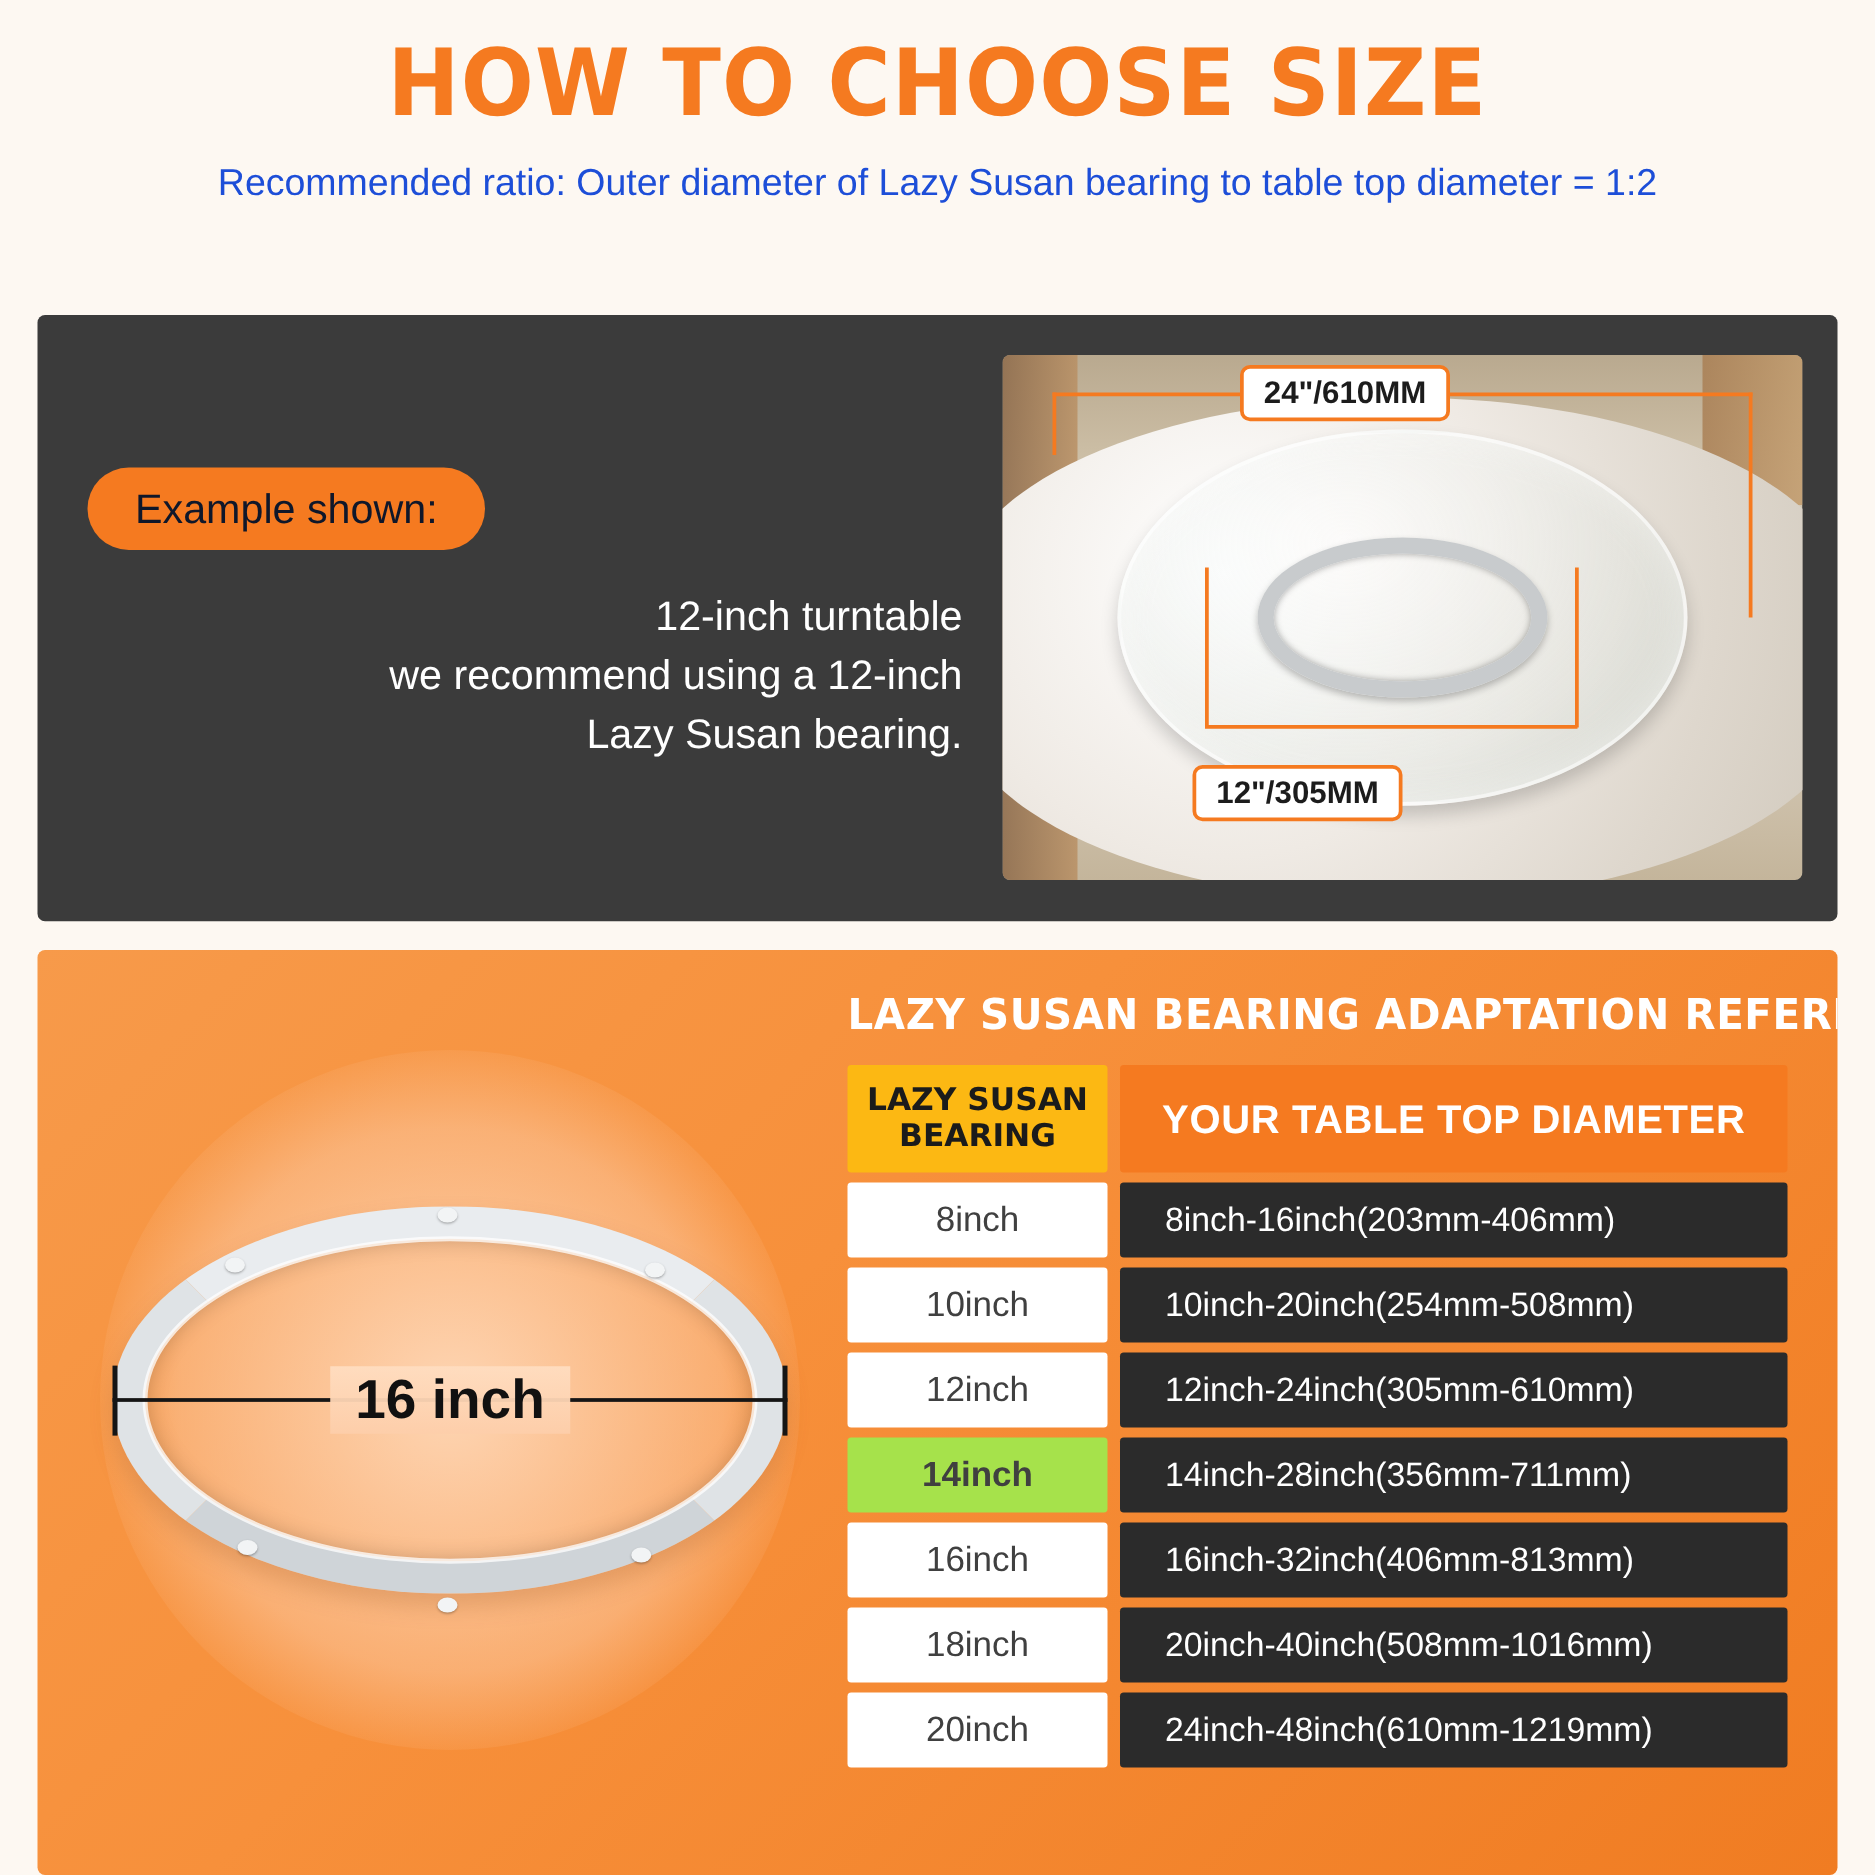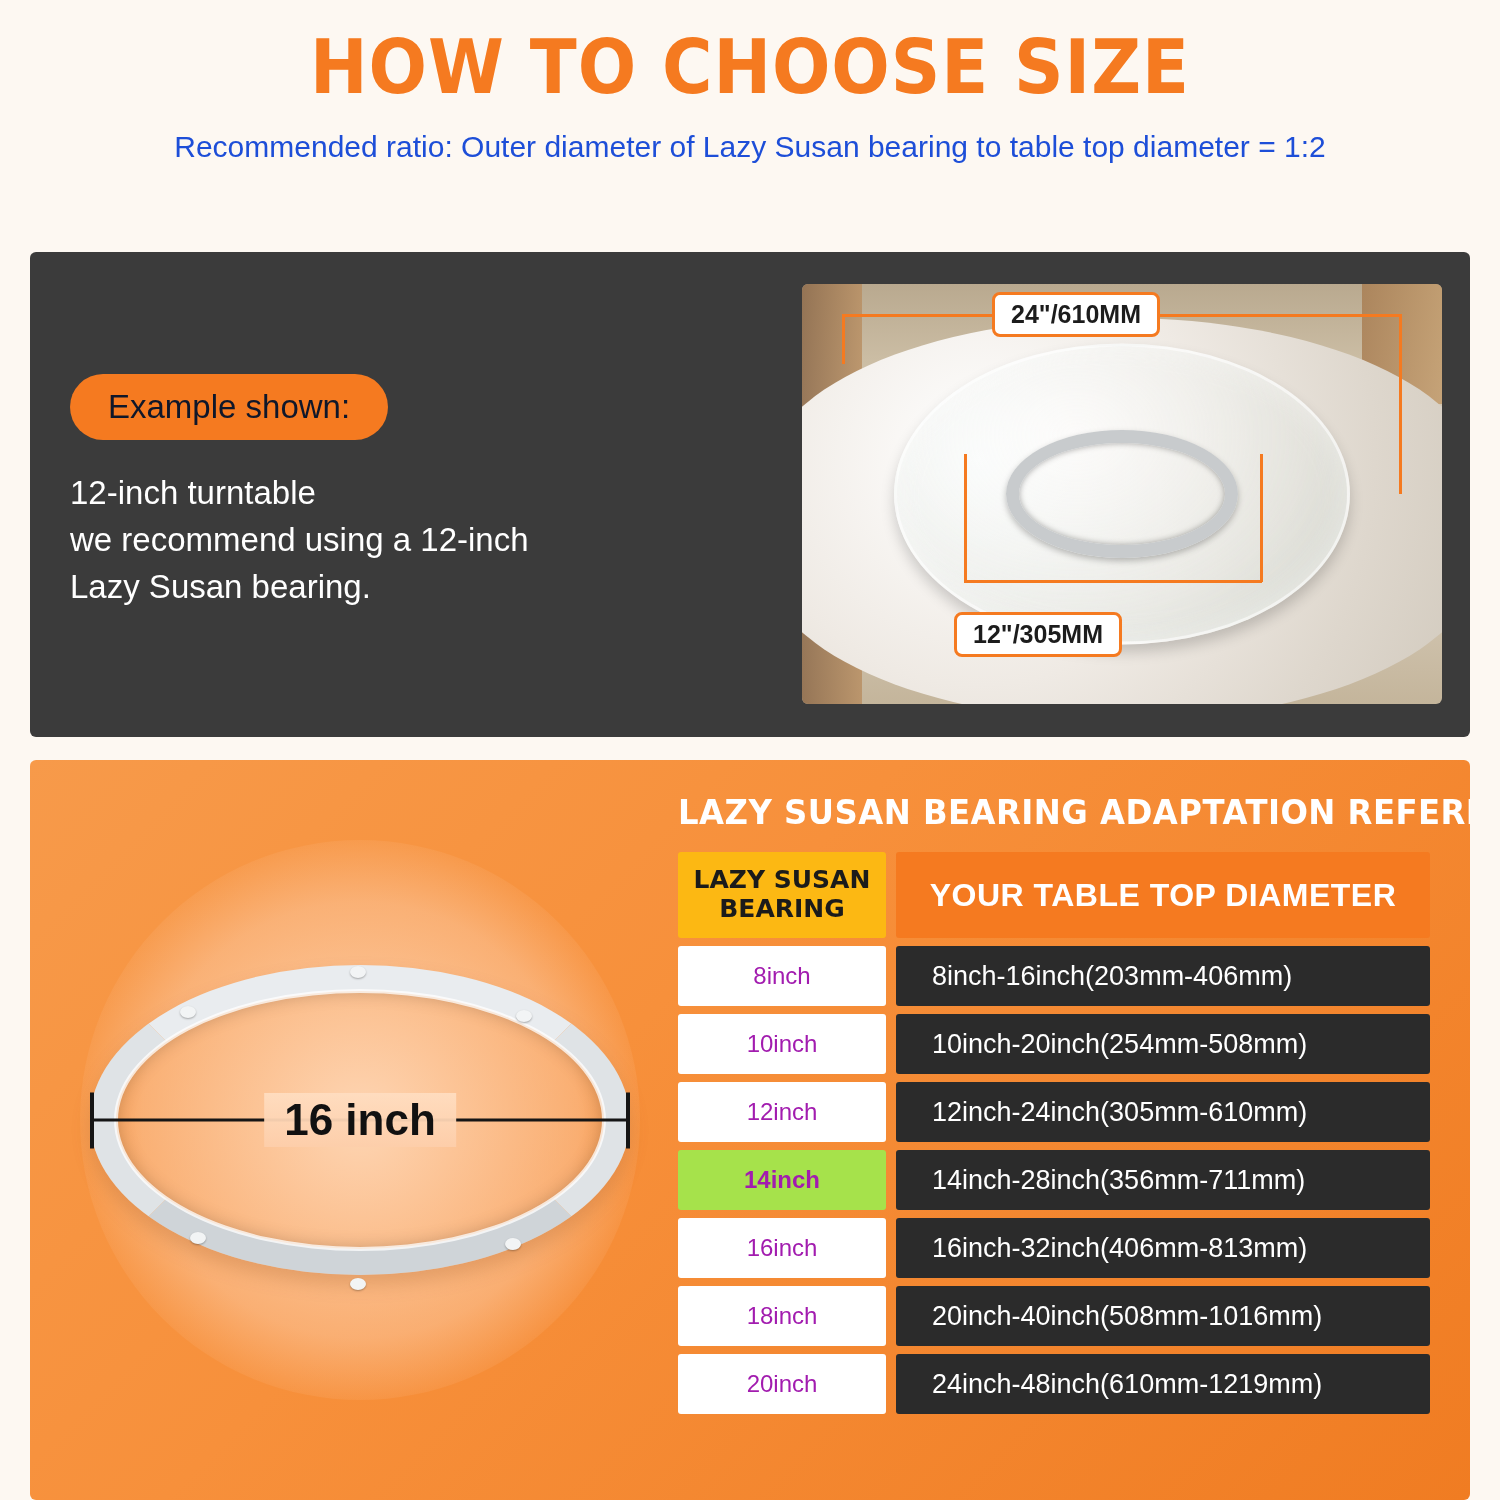--- a/index.html
+++ b/index.html
@@ -64,20 +64,21 @@
     white-space: nowrap;
   }
   .example-text {
     position: absolute;
     left: 40px;
     top: 218px;
     width: 700px;
     color: #ffffff;
     font-size: 33px;
     line-height: 1.42;
+    text-align: right;
   }
 
   
   .photo {
     position: absolute;
     right: 28px;
     top: 32px;
     width: 640px;
     height: 420px;
     border-radius: 6px;
@@ -279,22 +280,22 @@
     align-items: stretch;
     margin-bottom: 8px;
     height: 60px;
   }
   .tcell-left {
     width: 208px;
     display: flex;
     align-items: center;
     justify-content: center;
     background: #ffffff;
-    color: #a21caf;
-    font-size: 24px;
+    color: #404040;
+    font-size: 28px;
     border-radius: 3px;
   }
   .tcell-right {
     flex: 1;
     margin-left: 10px;
     display: flex;
     align-items: center;
     padding-left: 36px;
     background: #2b2b2b;
     color: #ffffff;

